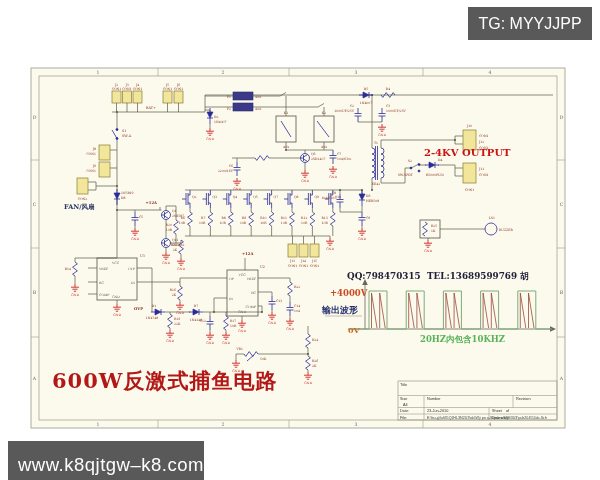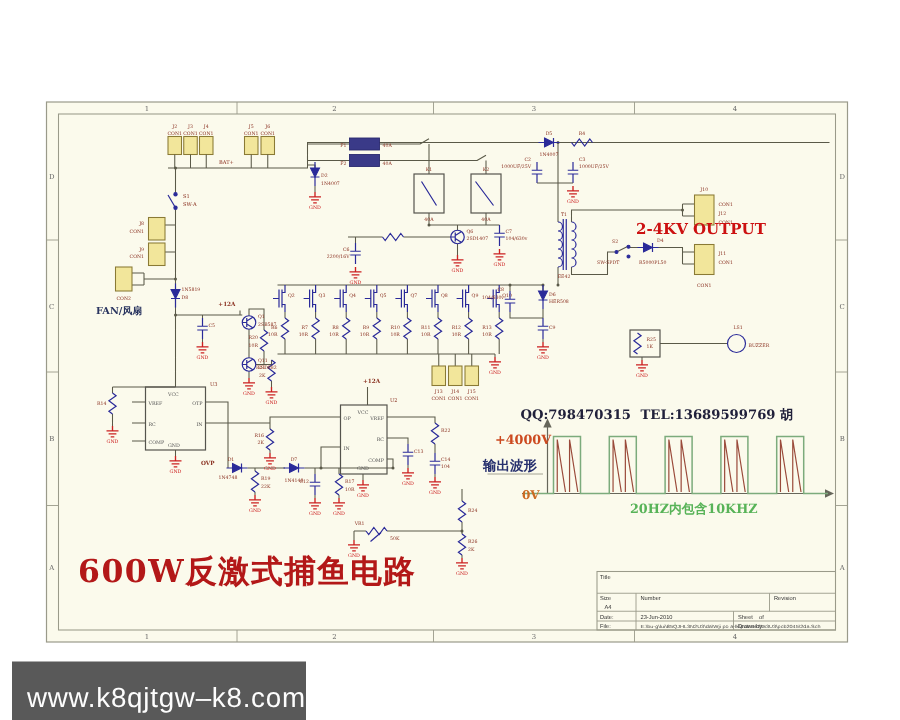--- a/index.html
+++ b/index.html
@@ -479,16 +479,19 @@
       <text class="tb" x="400" y="412.4">Date:</text>
       <text class="tb" x="427" y="412.4">23-Jun-2010</text>
       <text class="tb" x="492" y="412.4">Sheet</text>
       <text class="tb" x="506" y="412.4">of</text>
       <text class="tb" x="400" y="418.6">File:</text>
       <text class="tbs" x="427" y="418.6" textLength="120" lengthAdjust="spacingAndGlyphs">E:\bu-g\lui\85QJHL3N2U3\da\Wji po a-lk\pcb wk2\B3U3\pcb2045\2da.Sch</text>
       <text class="tb" x="492" y="418.6">Drawn by:</text>
     </g>
   </svg>
 
+  <div id="tg-badge" class="badge">
+    <span>TG: MYYJJPP</span>
+  </div>
   <div id="site-badge" class="badge">
     <span>www.k8qjtgw–k8.com</span>
   </div>
 </div>
 
 </body></html>

